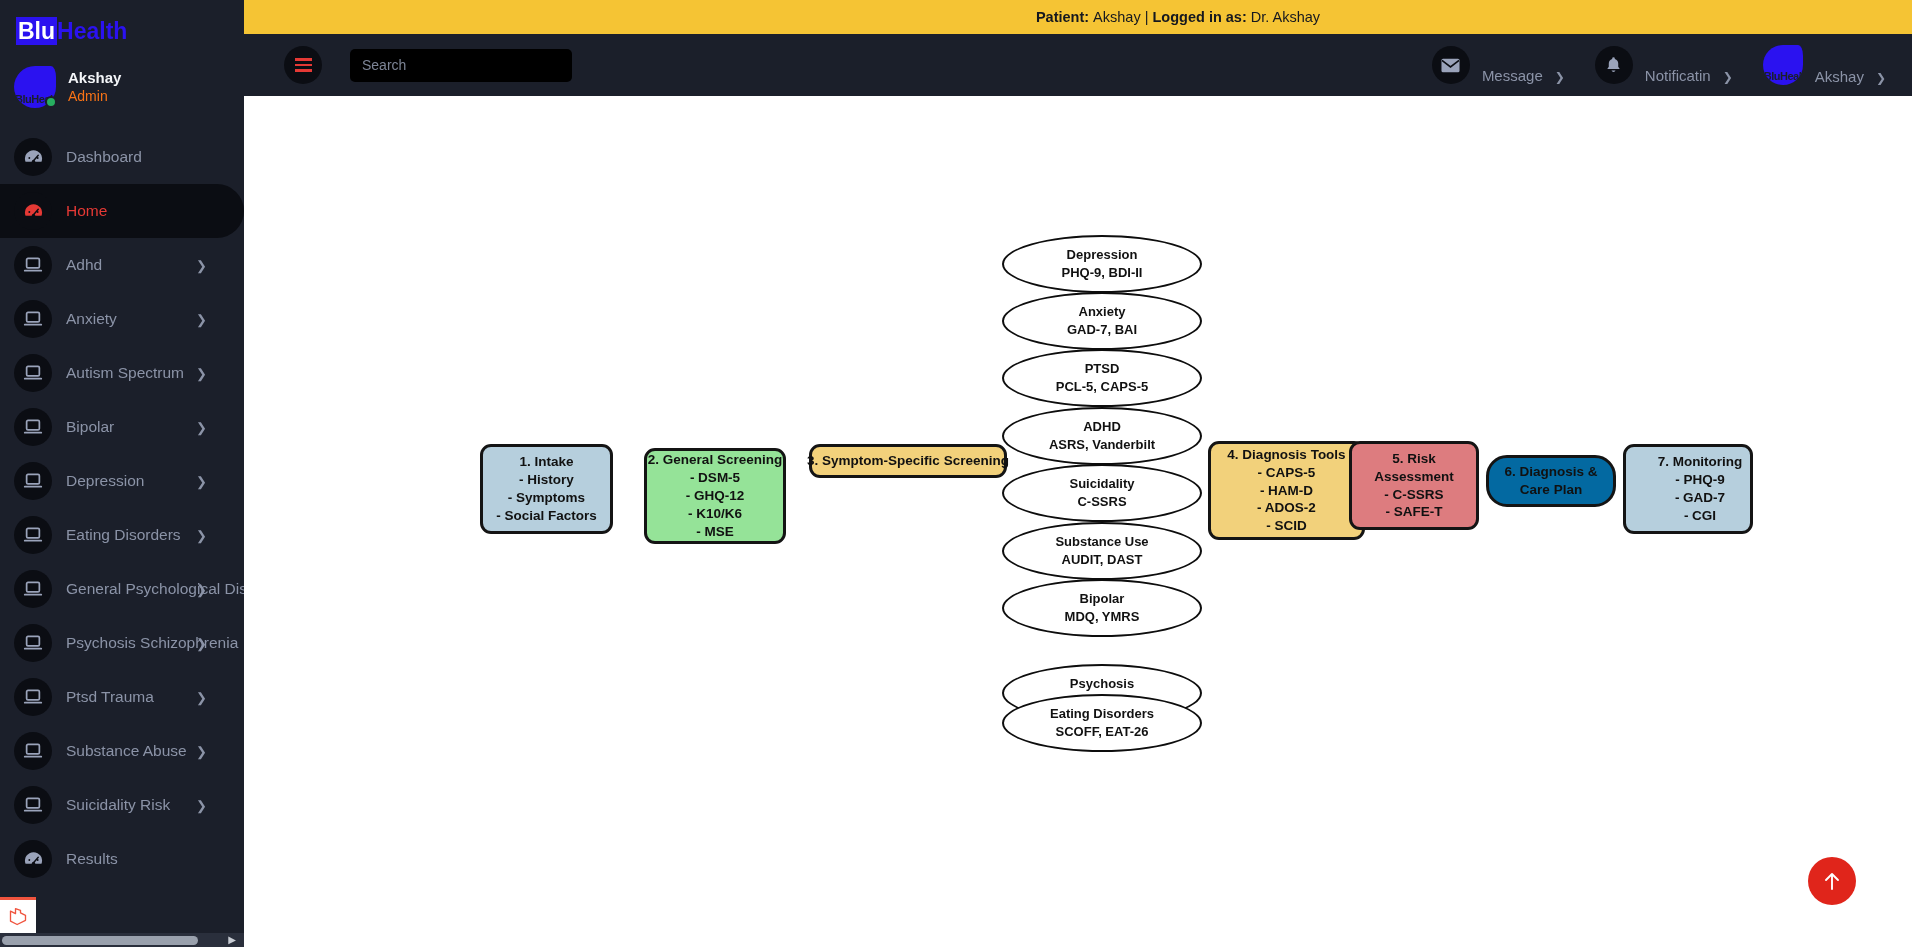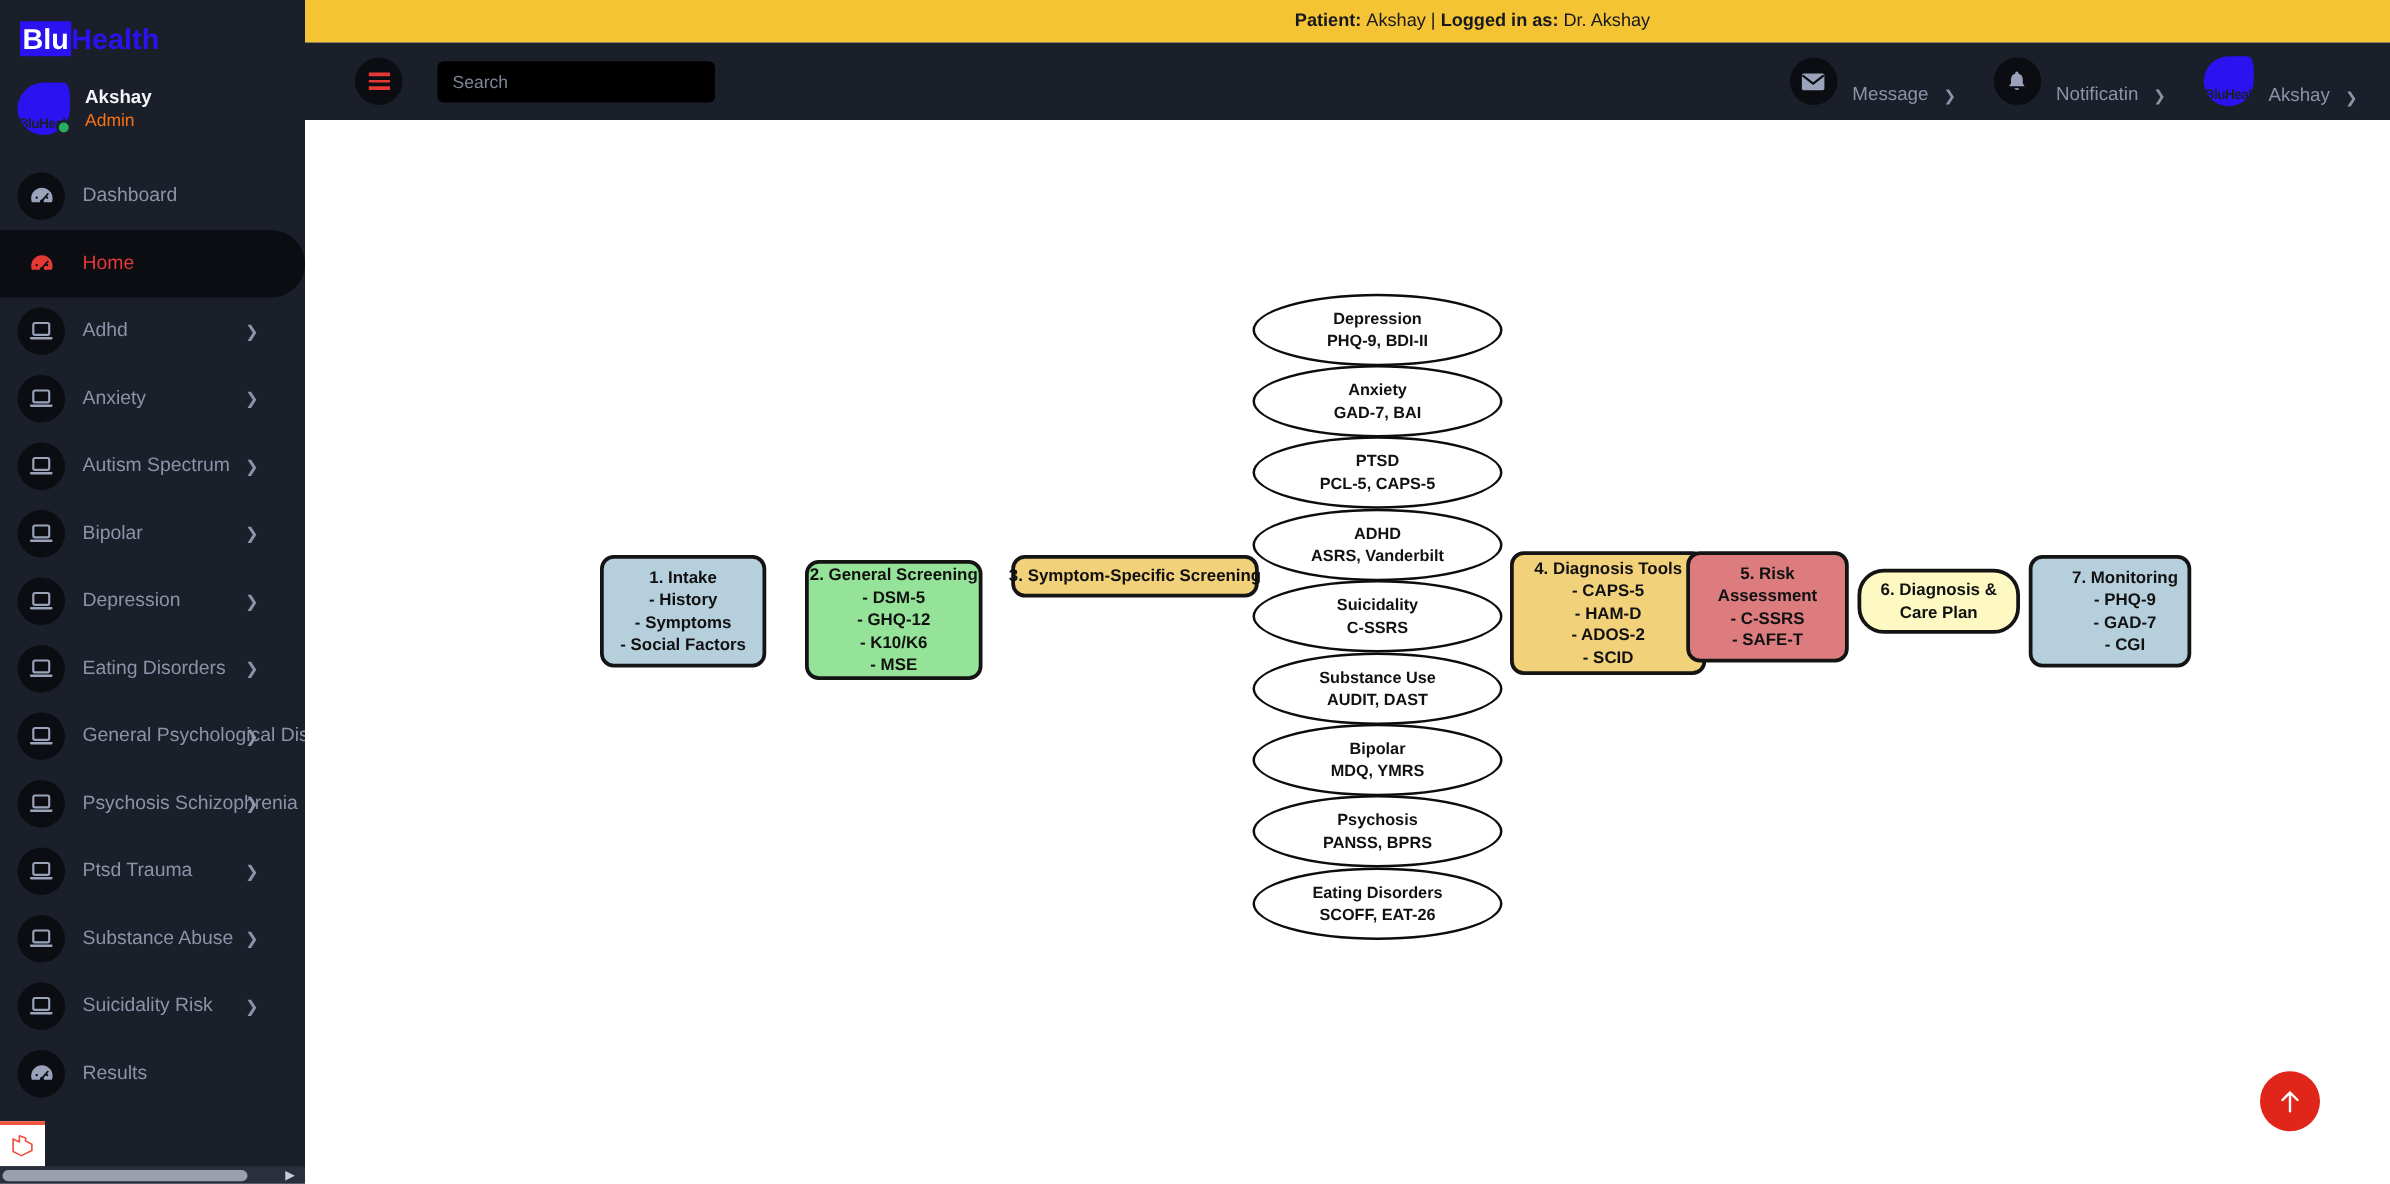--- a/index.html
+++ b/index.html
@@ -443,21 +443,21 @@
           <div class="line">- HAM-D</div>
           <div class="line">- ADOS-2</div>
           <div class="line">- SCID</div>
         </div>
         <div class="node" style="left: 1105px; top: 345px; width: 130px; height: 89px; background: rgb(221, 124, 127);">
           <div class="line">5. Risk</div>
           <div class="line">Assessment</div>
           <div class="line">- C-SSRS</div>
           <div class="line">- SAFE-T</div>
         </div>
-        <div class="node" style="left: 1242px; top: 359px; width: 130px; height: 52px; background: #fef9c3; border-radius: 21px;">
+        <div class="node" style="left: 1242px; top: 359px; width: 130px; height: 52px; background: #0369a1; border-radius: 21px;">
           <div class="line">6. Diagnosis &amp;</div>
           <div class="line">Care Plan</div>
         </div>
         <div class="node" style="left: 1379px; top: 348px; width: 130px; height: 90px; background: rgb(182, 207, 221); padding-left: 24px;">
           <div class="line">7. Monitoring</div>
           <div class="line">- PHQ-9</div>
           <div class="line">- GAD-7</div>
           <div class="line">- CGI</div>
         </div>
       </div>
@@ -483,21 +483,21 @@
           <div>C-SSRS</div>
         </div>
         <div class="ellipse" style="left: 758px; top: 426px;">
           <div>Substance Use</div>
           <div>AUDIT, DAST</div>
         </div>
         <div class="ellipse" style="left: 758px; top: 483px;">
           <div>Bipolar</div>
           <div>MDQ, YMRS</div>
         </div>
-        <div class="ellipse" style="left: 758px; top: 540px;">
+        <div class="ellipse" style="left: 758px; top: 568px;">
           <div>Psychosis</div>
           <div>PANSS, BPRS</div>
         </div>
         <div class="ellipse" style="left: 758px; top: 598px;">
           <div>Eating Disorders</div>
           <div>SCOFF, EAT-26</div>
         </div>
       </div>
   </main>
 

